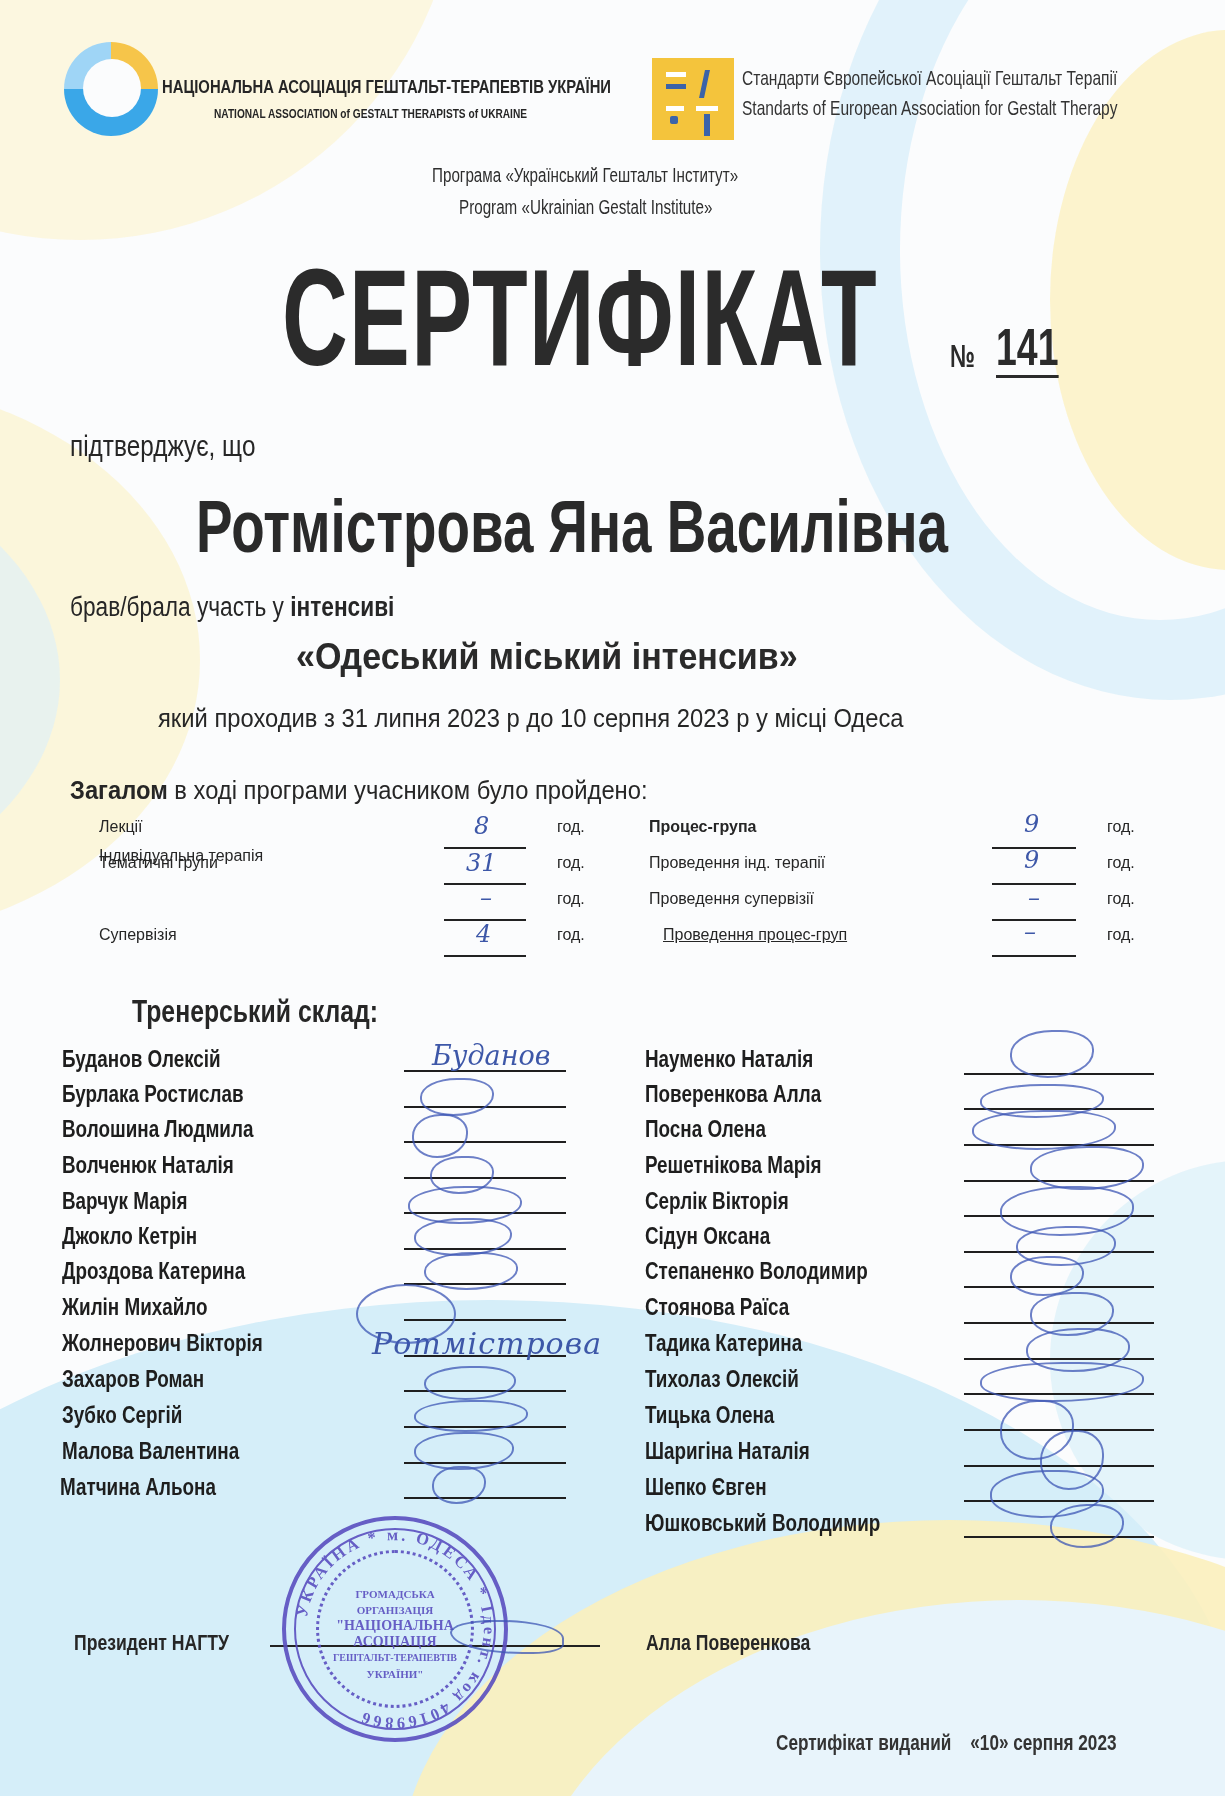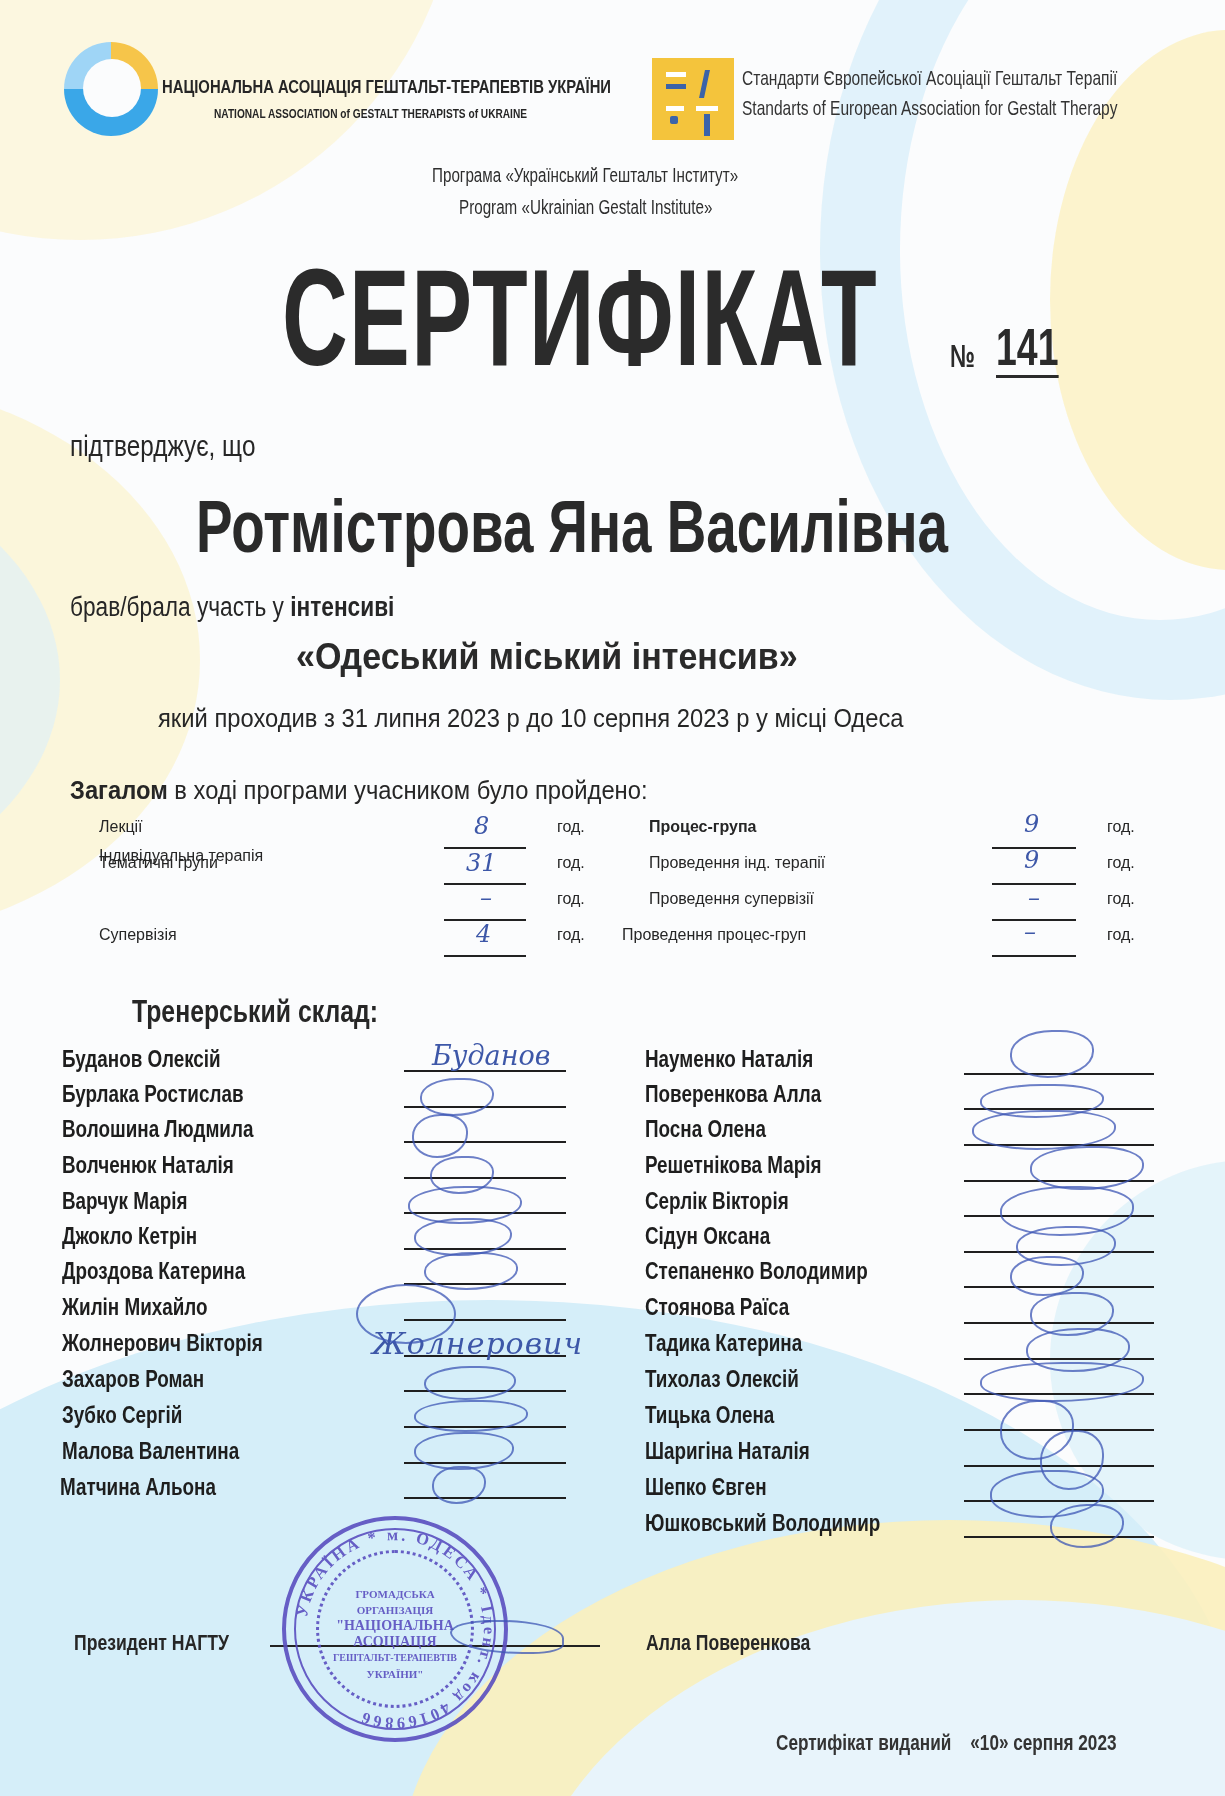--- a/index.html
+++ b/index.html
@@ -89,21 +89,21 @@
   <div class="row" style="left:528px;top:818px;">год.</div>
   <div class="row" style="left:528px;top:854px;">год.</div>
   <div class="row" style="left:528px;top:890px;">год.</div>
   <div class="row" style="left:528px;top:926px;">год.</div>
 </div>
 
 <div>
   <div class="row" style="left:620px;top:818px;font-weight:bold;">Процес-група</div>
   <div class="row" style="left:620px;top:854px;">Проведення інд. терапії</div>
   <div class="row" style="left:620px;top:890px;">Проведення супервізії</div>
-  <div class="row" style="left:593px;top:926px;">Проведення процес-груп</div>
+  <div class="row" style="left:634px;top:926px;text-decoration:underline;">Проведення процес-груп</div>
 
   <div class="line" style="left:992px;top:847px;width:84px;"></div>
   <div class="line" style="left:992px;top:883px;width:84px;"></div>
   <div class="line" style="left:992px;top:919px;width:84px;"></div>
   <div class="line" style="left:992px;top:955px;width:84px;"></div>
   <div class="hand" style="left:1024px;top:810px;">9</div>
   <div class="hand" style="left:1024px;top:846px;">9</div>
   <div class="hand" style="left:1028px;top:884px;">–</div>
   <div class="hand" style="left:1024px;top:918px;">–</div>
 
@@ -139,21 +139,21 @@
   <div class="sig" style="left:404px;top:1212px;width:162px;"></div>
   <div class="sig" style="left:404px;top:1248px;width:162px;"></div>
   <div class="sig" style="left:404px;top:1283px;width:162px;"></div>
   <div class="sig" style="left:404px;top:1319px;width:162px;"></div>
   <div class="sig" style="left:404px;top:1355px;width:162px;"></div>
   <div class="sig" style="left:404px;top:1390px;width:162px;"></div>
   <div class="sig" style="left:404px;top:1426px;width:162px;"></div>
   <div class="sig" style="left:404px;top:1462px;width:162px;"></div>
   <div class="sig" style="left:404px;top:1497px;width:162px;"></div>
   <div class="hand" style="left:432px;top:1040px;font-size:27px;">Буданов</div>
-  <div class="hand" style="left:372px;top:1326px;font-size:30px;letter-spacing:1px;">Жолнерович</div>
+  <div class="hand" style="left:372px;top:1326px;font-size:30px;letter-spacing:1px;">Ротмістрова</div>
   <div class="scrib" style="left:420px;top:1078px;width:70px;height:34px;"></div>
   <div class="scrib" style="left:412px;top:1114px;width:52px;height:40px;"></div>
   <div class="scrib" style="left:430px;top:1156px;width:60px;height:34px;"></div>
   <div class="scrib" style="left:408px;top:1186px;width:110px;height:34px;"></div>
   <div class="scrib" style="left:414px;top:1218px;width:94px;height:34px;"></div>
   <div class="scrib" style="left:424px;top:1252px;width:90px;height:34px;"></div>
   <div class="scrib" style="left:356px;top:1284px;width:96px;height:56px;border-radius:50%;"></div>
   <div class="scrib" style="left:424px;top:1366px;width:88px;height:30px;"></div>
   <div class="scrib" style="left:414px;top:1400px;width:110px;height:28px;"></div>
   <div class="scrib" style="left:414px;top:1432px;width:96px;height:34px;"></div>

